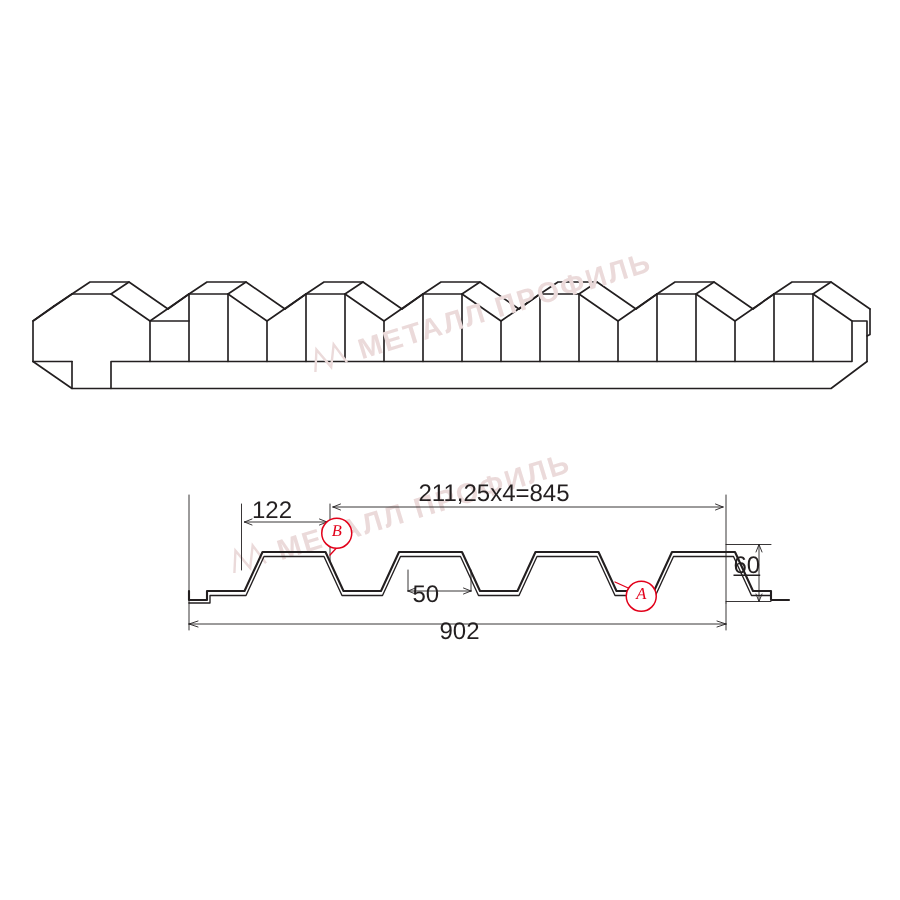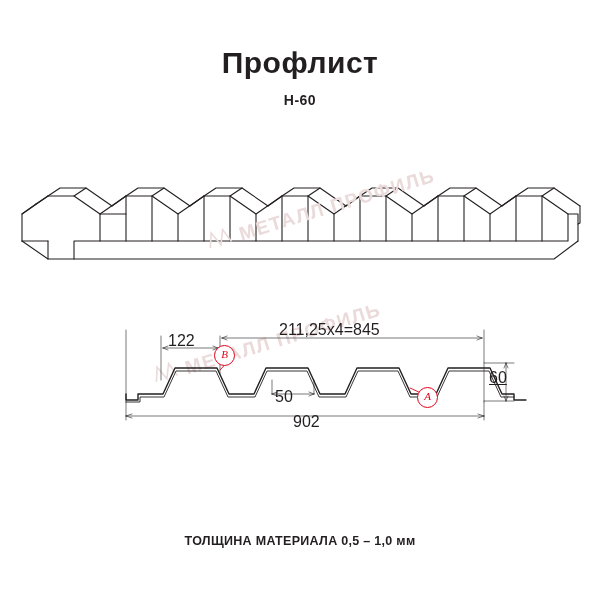--- a/index.html
+++ b/index.html
@@ -128,24 +128,20 @@
     font-weight: bold;
     letter-spacing: 0.3px;
     color: #231f20;
   }
 </style>
 </head>
 <body>
 
 <div class="page">
 
-  <div class="title-block">
-    <div class="product-title">Профлист</div>
-    <div class="product-code">Н-60</div>
-  </div>
 
   <div class="iso-drawing">
     <svg width="572" height="135" viewBox="0 0 572 135" fill="none" stroke="#231f20" stroke-width="1.1" stroke-linejoin="round" stroke-linecap="round">
 
       <path d="M8 113 L34 131 L540 131 L564 113"></path>
       <path d="M8 113 L34 113"></path>
       <path d="M34 113 L34 131"></path>
 
       <path d="M8 113
                L8 86
@@ -322,15 +318,14 @@
 
   <div class="dim-label dim-122">122</div>
   <div class="dim-label dim-845">211,25x4=845</div>
   <div class="dim-label dim-50">50</div>
   <div class="dim-label dim-902">902</div>
   <div class="dim-label dim-60">60</div>
 
   <div class="callout callout-b">B</div>
   <div class="callout callout-a">A</div>
 
-  <div class="footer-note">ТОЛЩИНА МАТЕРИАЛА 0,5 – 1,0 мм</div>
 
 </div>
 
 </body></html>

